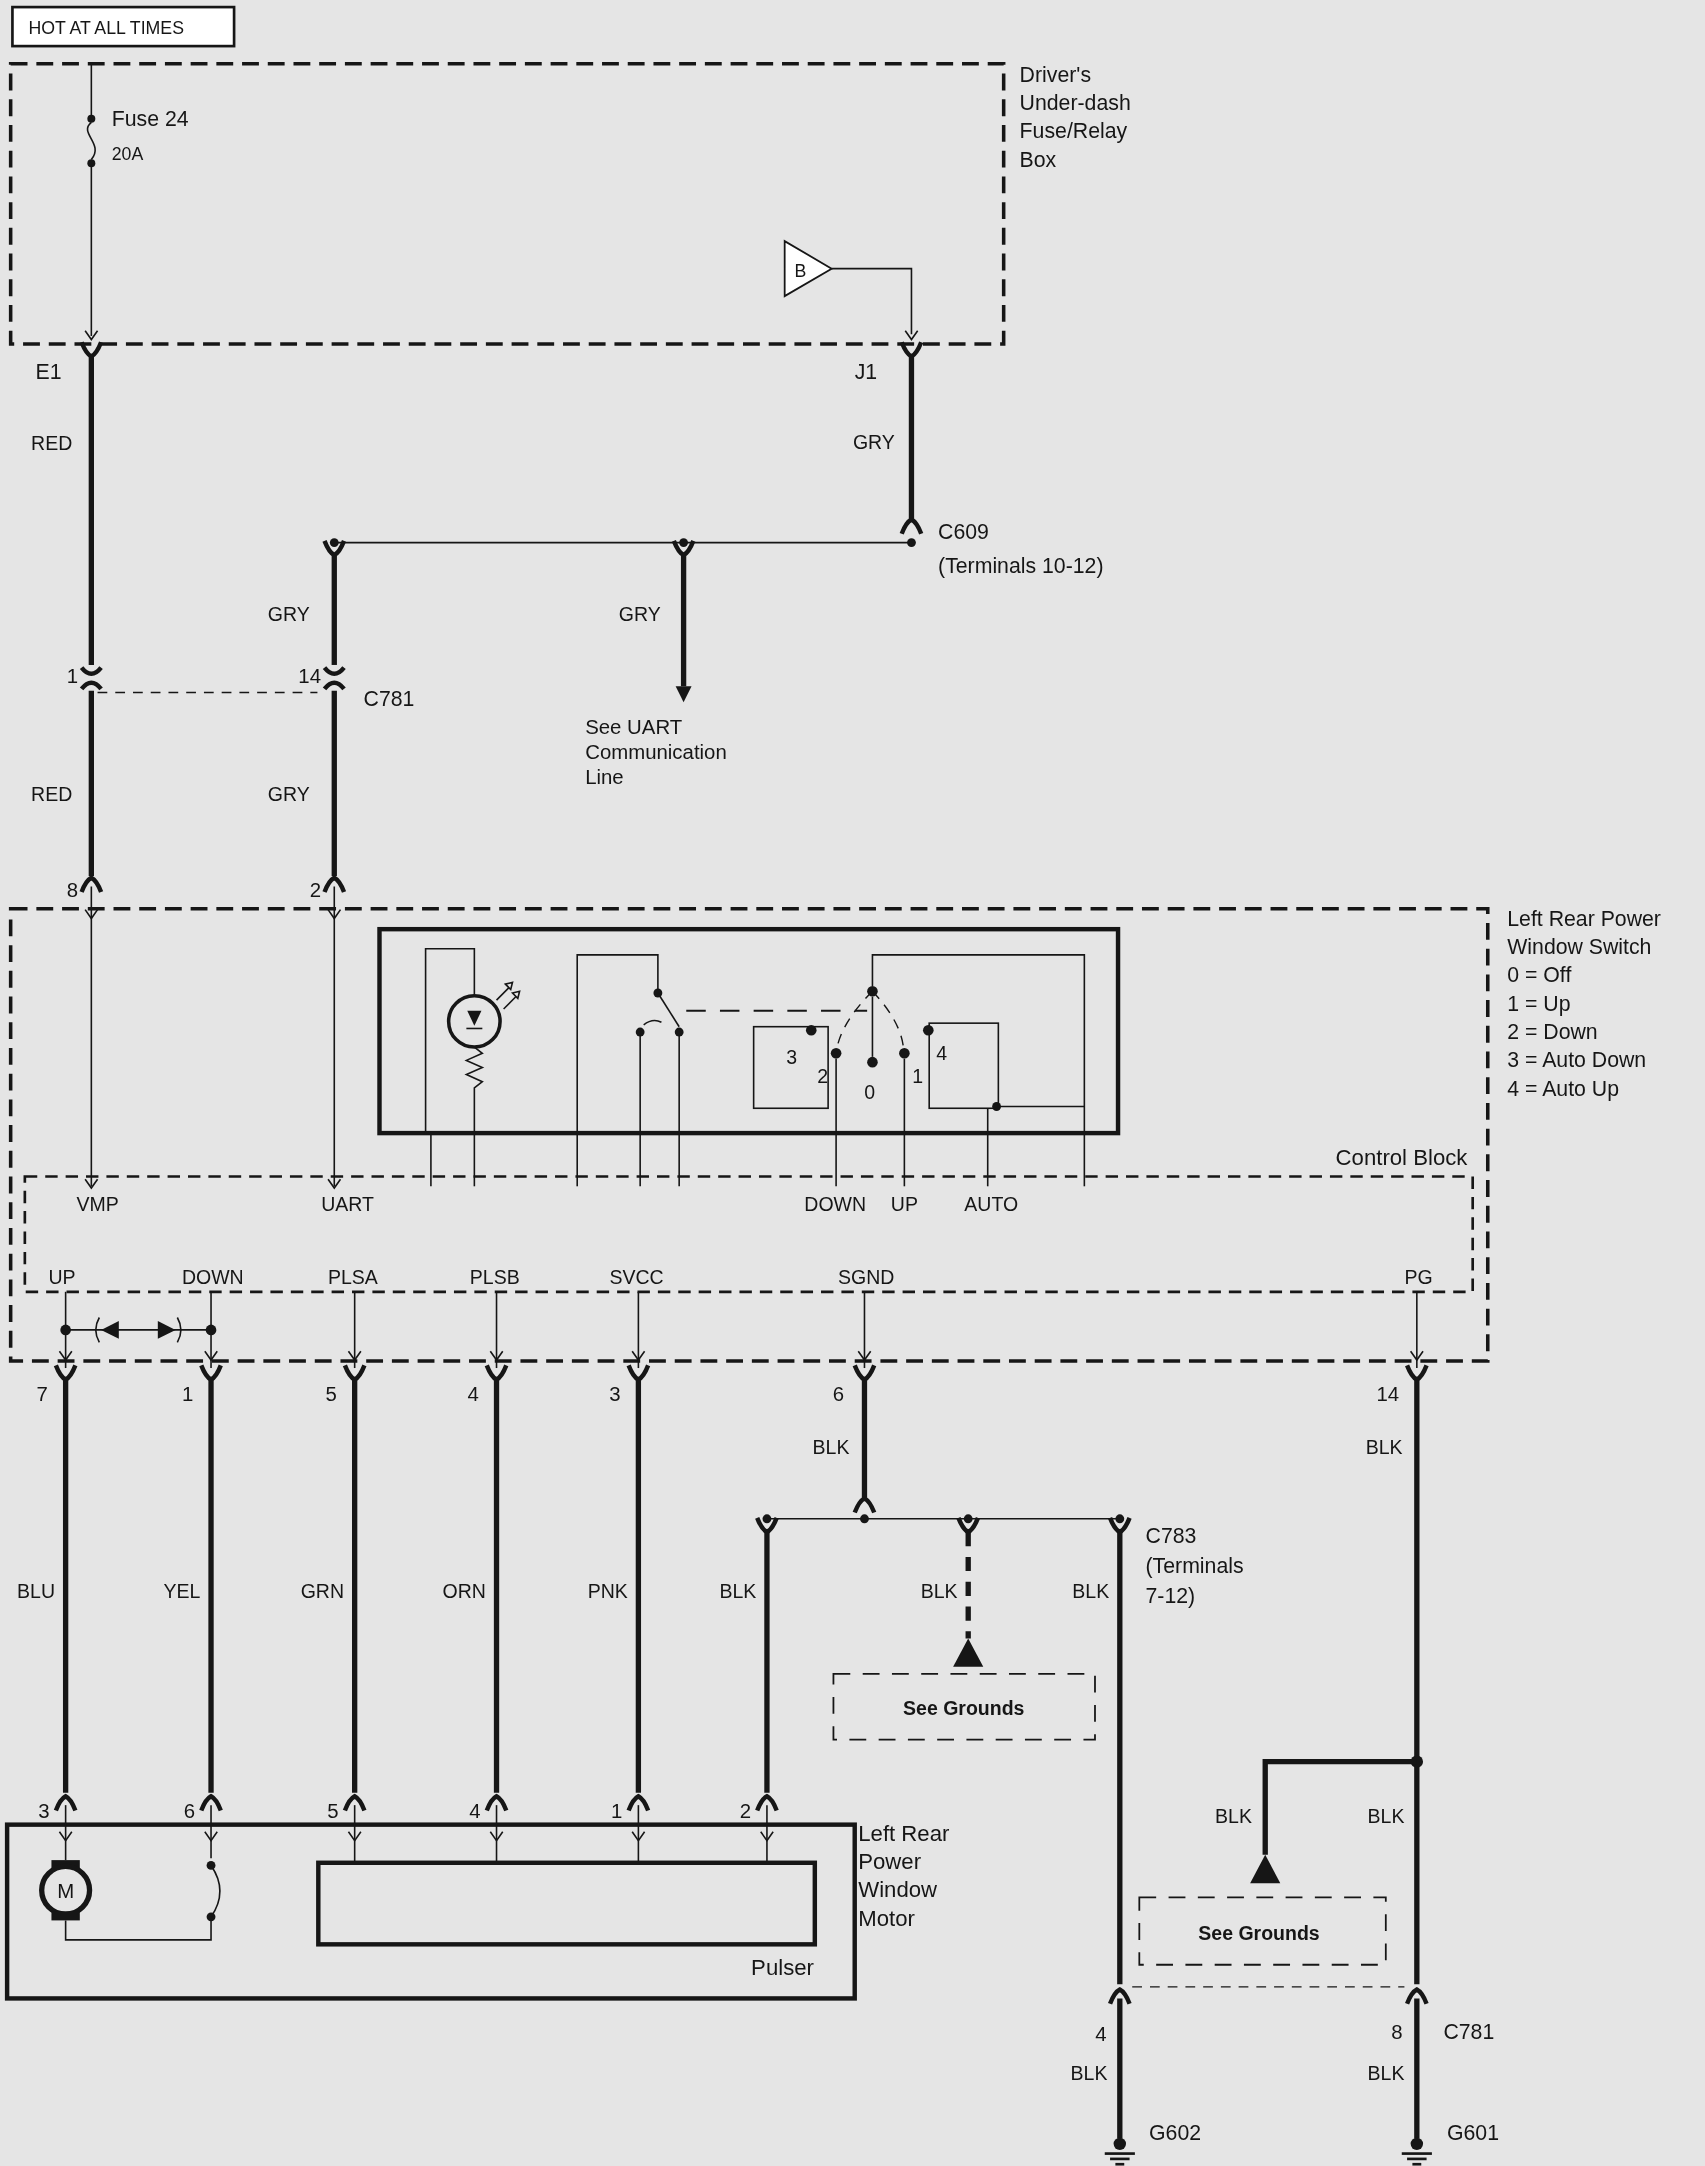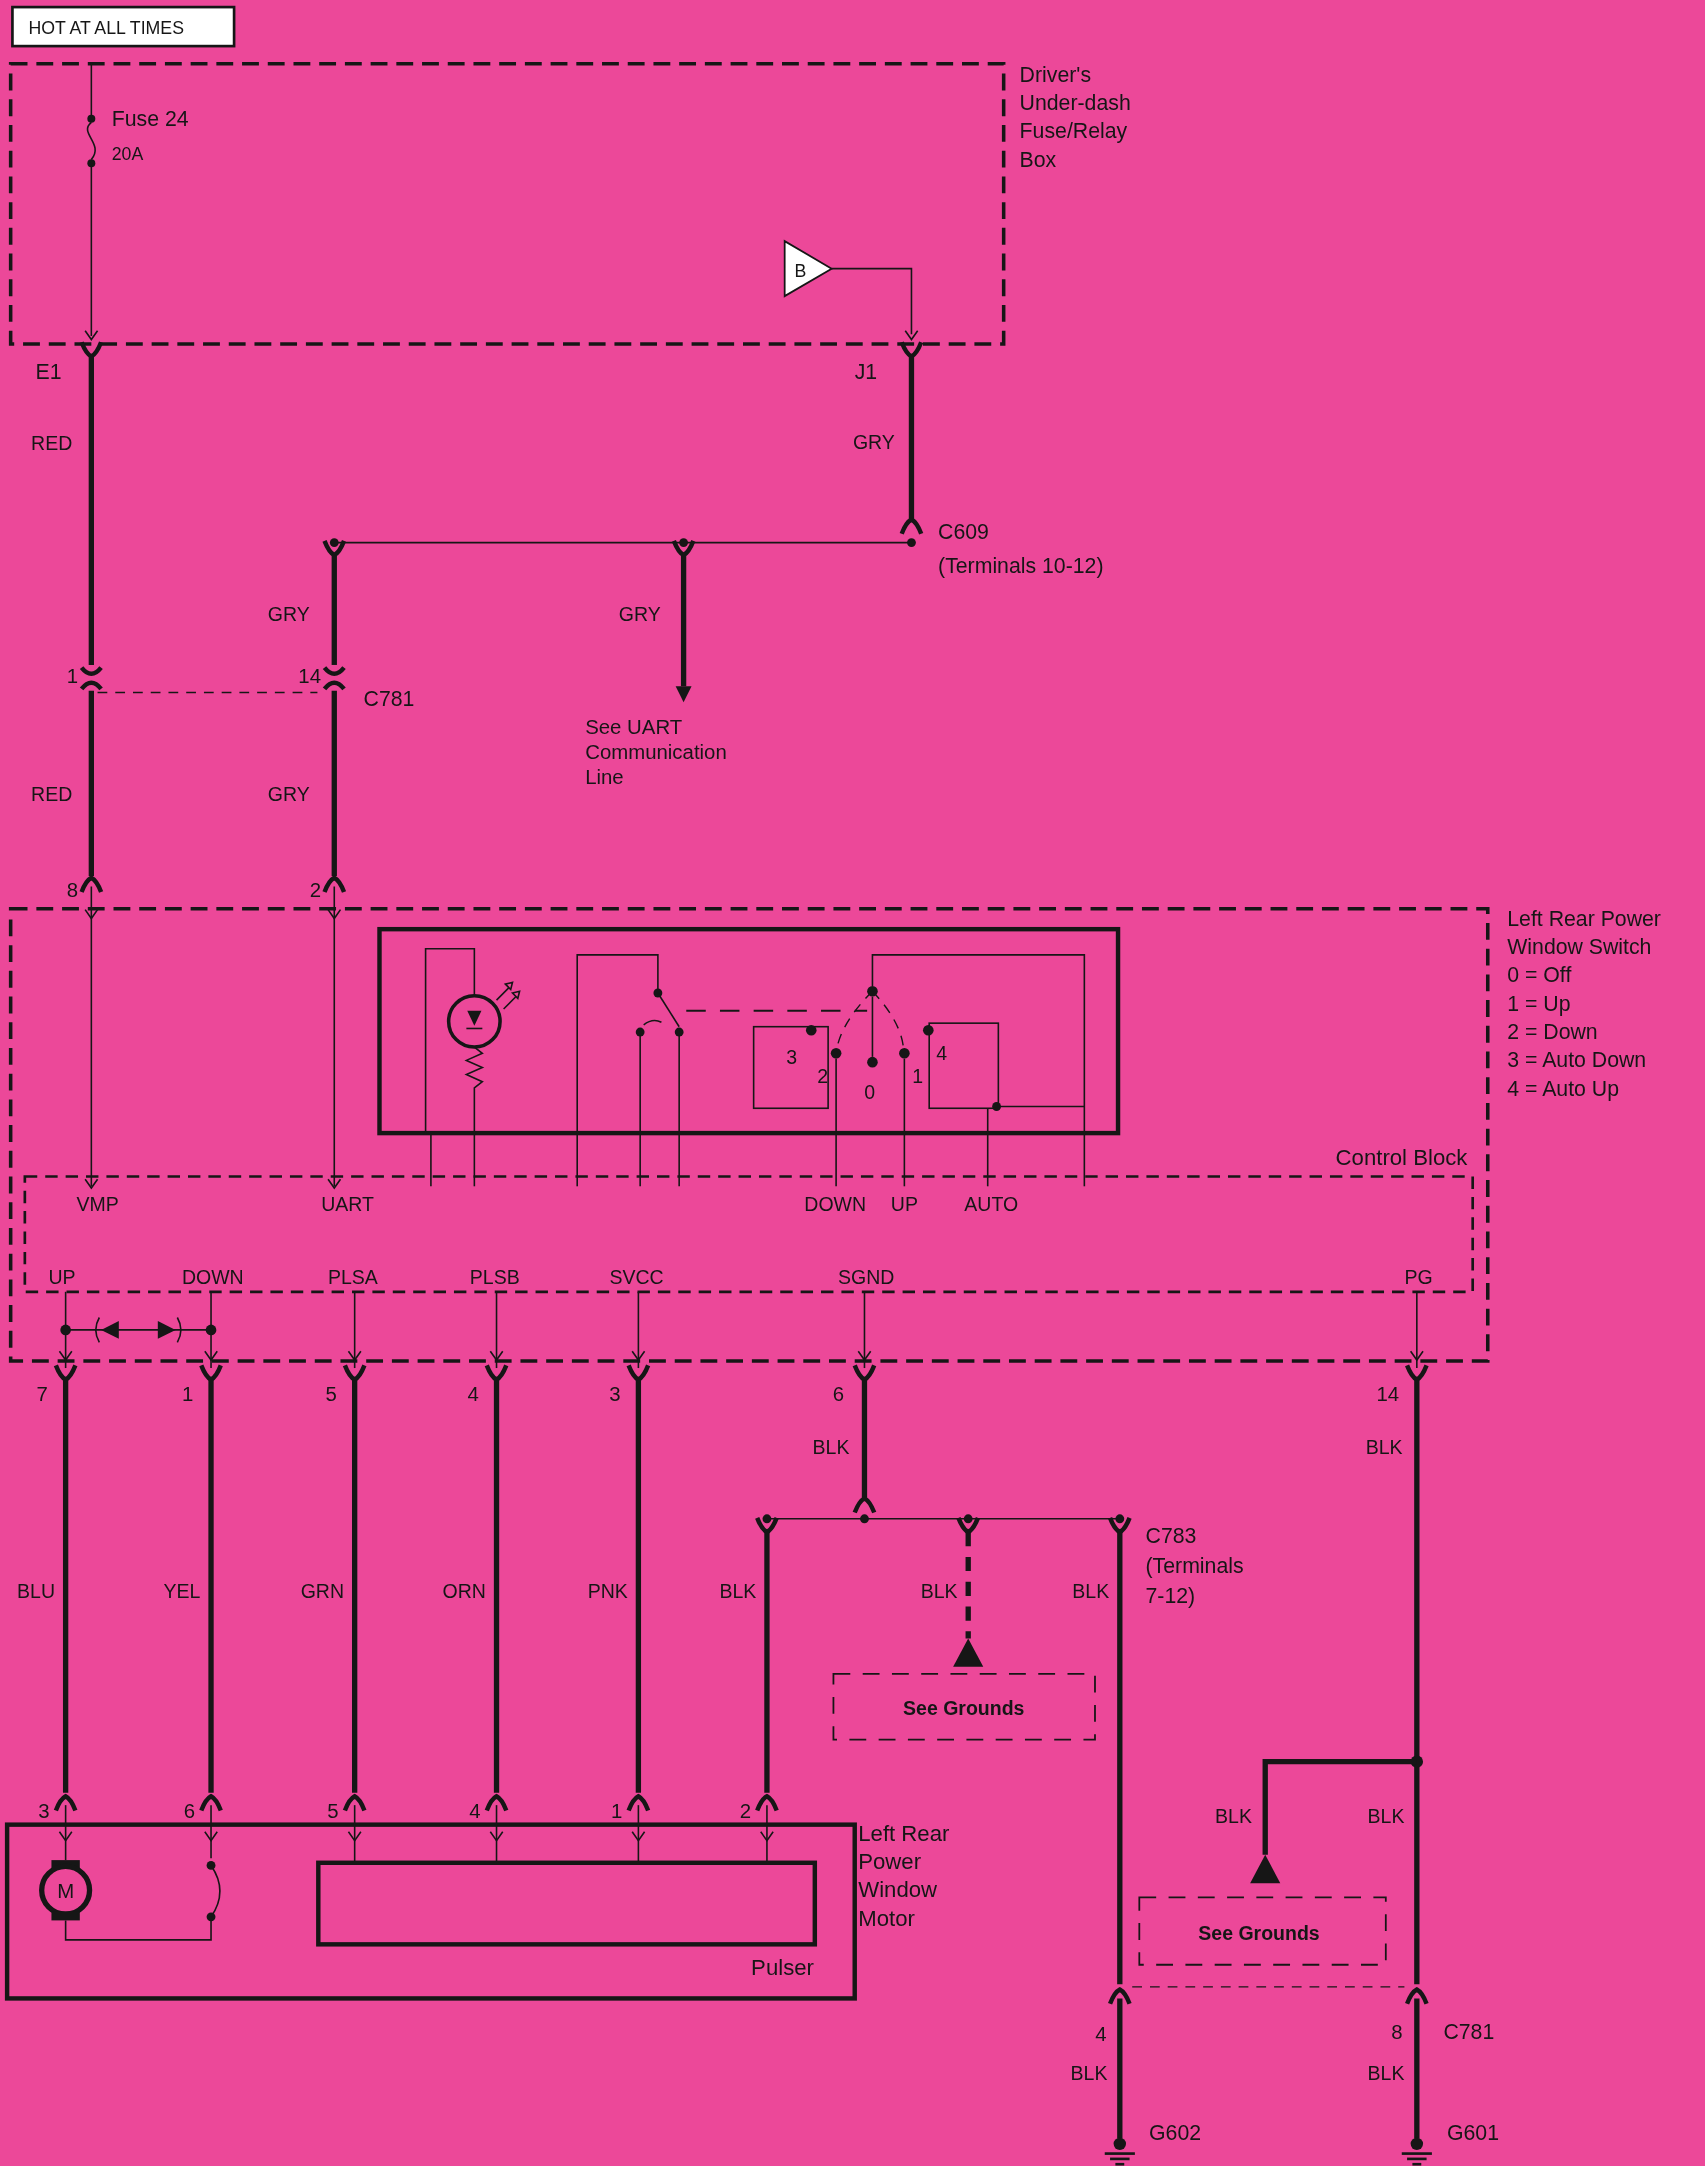--- a/index.html
+++ b/index.html
@@ -1,16 +1,16 @@
 <!DOCTYPE html>
 <html style="font-size:14px"><head>
 <meta charset="utf-8">
 <style>
   html,body{margin:0;padding:0;background:#fff;}
-  .page{width:1705px;height:2166px;background:#ec4899;position:relative;font-family:"Liberation Sans",sans-serif;}
+  .page{width:1705px;height:2166px;background:#e5e5e5;position:relative;font-family:"Liberation Sans",sans-serif;}
   svg text{fill:#161616;font-family:"Liberation Sans",sans-serif;}
   .t20{font-size:20px;} .t22{font-size:22px;} .t23{font-size:23px;} .t24{font-size:24px;} .t25{font-size:25px;}
   .bold{font-weight:bold;}
   .wire-thin{stroke:#161616;stroke-width:1.8;fill:none;}
   .wire-thick{stroke:#161616;stroke-width:6;fill:none;}
   .wire-thick-dash{stroke:#161616;stroke-width:6;fill:none;stroke-dasharray:16 12;}
   .dash-thin{stroke:#161616;stroke-width:1.6;fill:none;stroke-dasharray:11 9;}
   .box-dash{stroke:#161616;stroke-width:4;fill:none;stroke-dasharray:19 10;}
   .box-dash2{stroke:#161616;stroke-width:3;fill:none;stroke-dasharray:14 9;}
   .box-dash3{stroke:#161616;stroke-width:2;fill:none;stroke-dasharray:19 14;}

